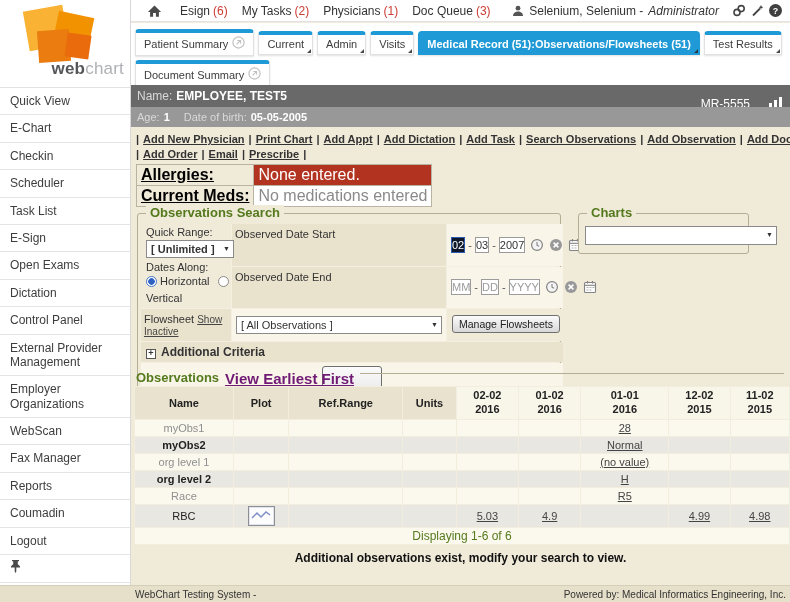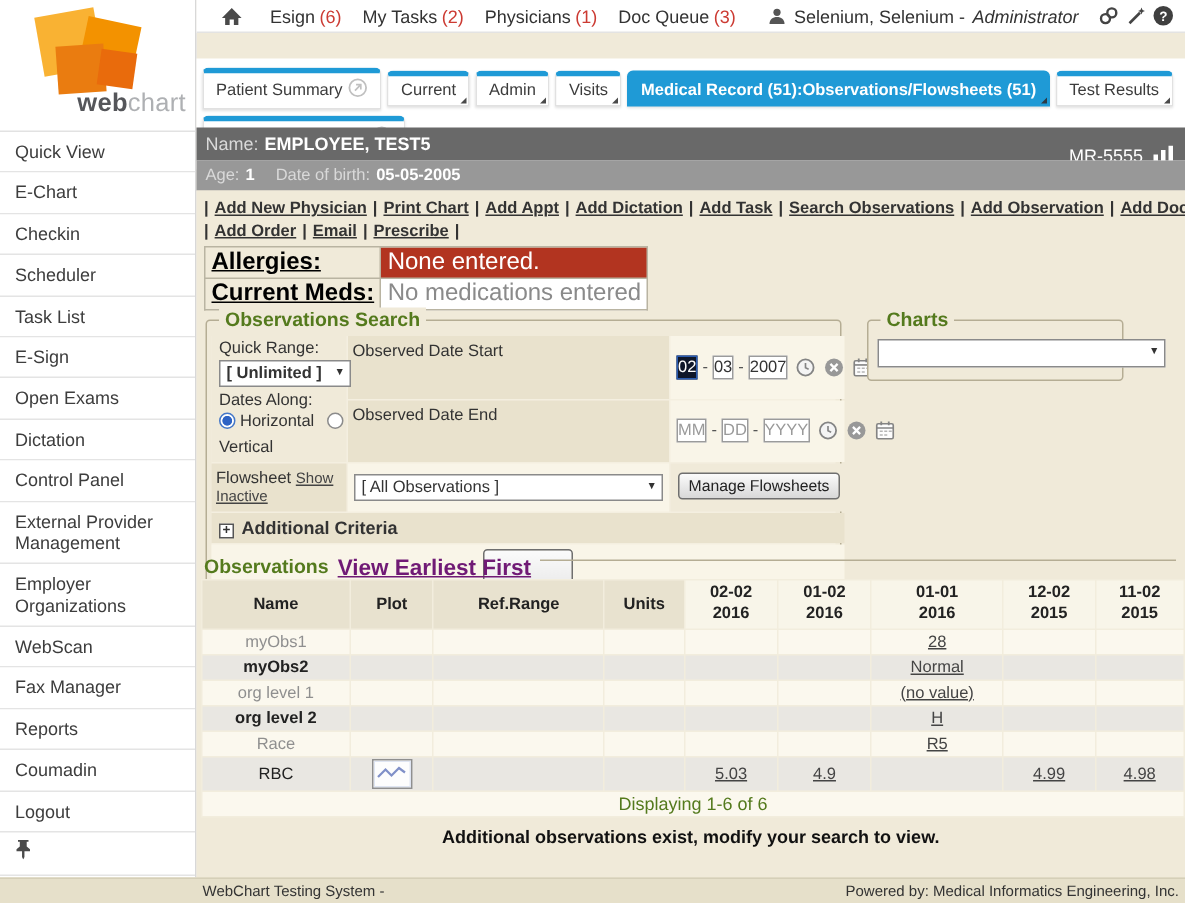--- a/index.html
+++ b/index.html
@@ -25,33 +25,33 @@
   #topbar { position:absolute; left:131px; right:0; top:0; height:22px; background:#fff; border-bottom:1px solid #e3e3e3; display:flex; align-items:center; font-size:12px; color:#333; padding:0 8px 0 16px; }
   #topbar .home { margin-right:18px; display:flex; align-items:center; cursor:pointer; }
   .nav-item { margin-right:14px; cursor:pointer; white-space:nowrap; }
   .nav-count { color:#cc3b33; margin-left:3px; }
   #topbar-right { margin-left:auto; display:flex; align-items:center; gap:5px; }
   #user-role { font-style:italic; }
   .tb-icon { display:inline-flex; align-items:center; cursor:pointer; }
   #help-icon { width:13px; height:13px; border-radius:50%; background:#3f3f3f; color:#fff; font-size:9px; font-weight:bold; display:inline-flex; align-items:center; justify-content:center; cursor:pointer; }
 
   
-  #tabsbar { position:absolute; left:131px; right:0; top:39px; height:74px; background:#fff; padding:6px 0 0 4px; }
+  #tabsbar { position:absolute; left:131px; right:0; top:23px; height:74px; background:#fff; padding:6px 0 0 4px; }
   .tab-row { white-space:nowrap; margin-bottom:4px; }
   .tab { position:relative; display:inline-flex; align-items:center; gap:4px; margin-right:4px; padding:3px 8px 4px; font-size:11px; color:#3c3c3c; background:#fff; border:1px solid #e1e1e1; border-top:4px solid #1f9ad6; border-radius:4px 4px 0 0; box-shadow:0 1px 2px rgba(0,0,0,.12); cursor:pointer; }
   .tab.active { background:#1f9ad6; color:#fff; font-weight:bold; border-color:#1f9ad6; }
   .tab-corner { position:absolute; right:1px; bottom:1px; width:0; height:0; border-left:4px solid transparent; border-bottom:4px solid #4a4a4a; }
   .tab.active .tab-corner { border-bottom-color:#2b3a44; }
 
   
   #pbar1 { position:absolute; left:131px; right:0; top:85px; height:22px; background:#696969; color:#fff; display:flex; align-items:center; font-size:12px; padding:0 6px; }
   #pbar2 { position:absolute; left:131px; right:0; top:107px; height:20px; background:#989898; color:#fff; display:flex; align-items:center; font-size:11px; padding:0 6px; }
   .dimlbl { color:#d9d9d9; margin-right:4px; }
   .pval { font-weight:bold; margin-right:14px; }
-  #mr-wrap { margin-left:auto; display:flex; align-items:flex-end; gap:6px;margin-top:15px; }
+  #mr-wrap { margin-left:auto; display:flex; align-items:flex-end; gap:18px;margin-top:15px; }
   #mr-chart-link { border-bottom:1px solid #fff; display:inline-flex; padding-bottom:1px; cursor:pointer; }
 
   
   #content { position:absolute; left:131px; right:0; top:127px; bottom:17px; background:#f0ead9; }
   .actrow { position:absolute; left:5px; right:5px; display:flex; justify-content:space-between; font-size:11px; font-weight:bold; color:#333; }
   #act-row1 { top:6px; }
   #act-row2 { top:21px; }
   .action-link { color:#333; text-decoration:underline; margin:0 4px; white-space:nowrap; }
   .sep { color:#333; }
 

